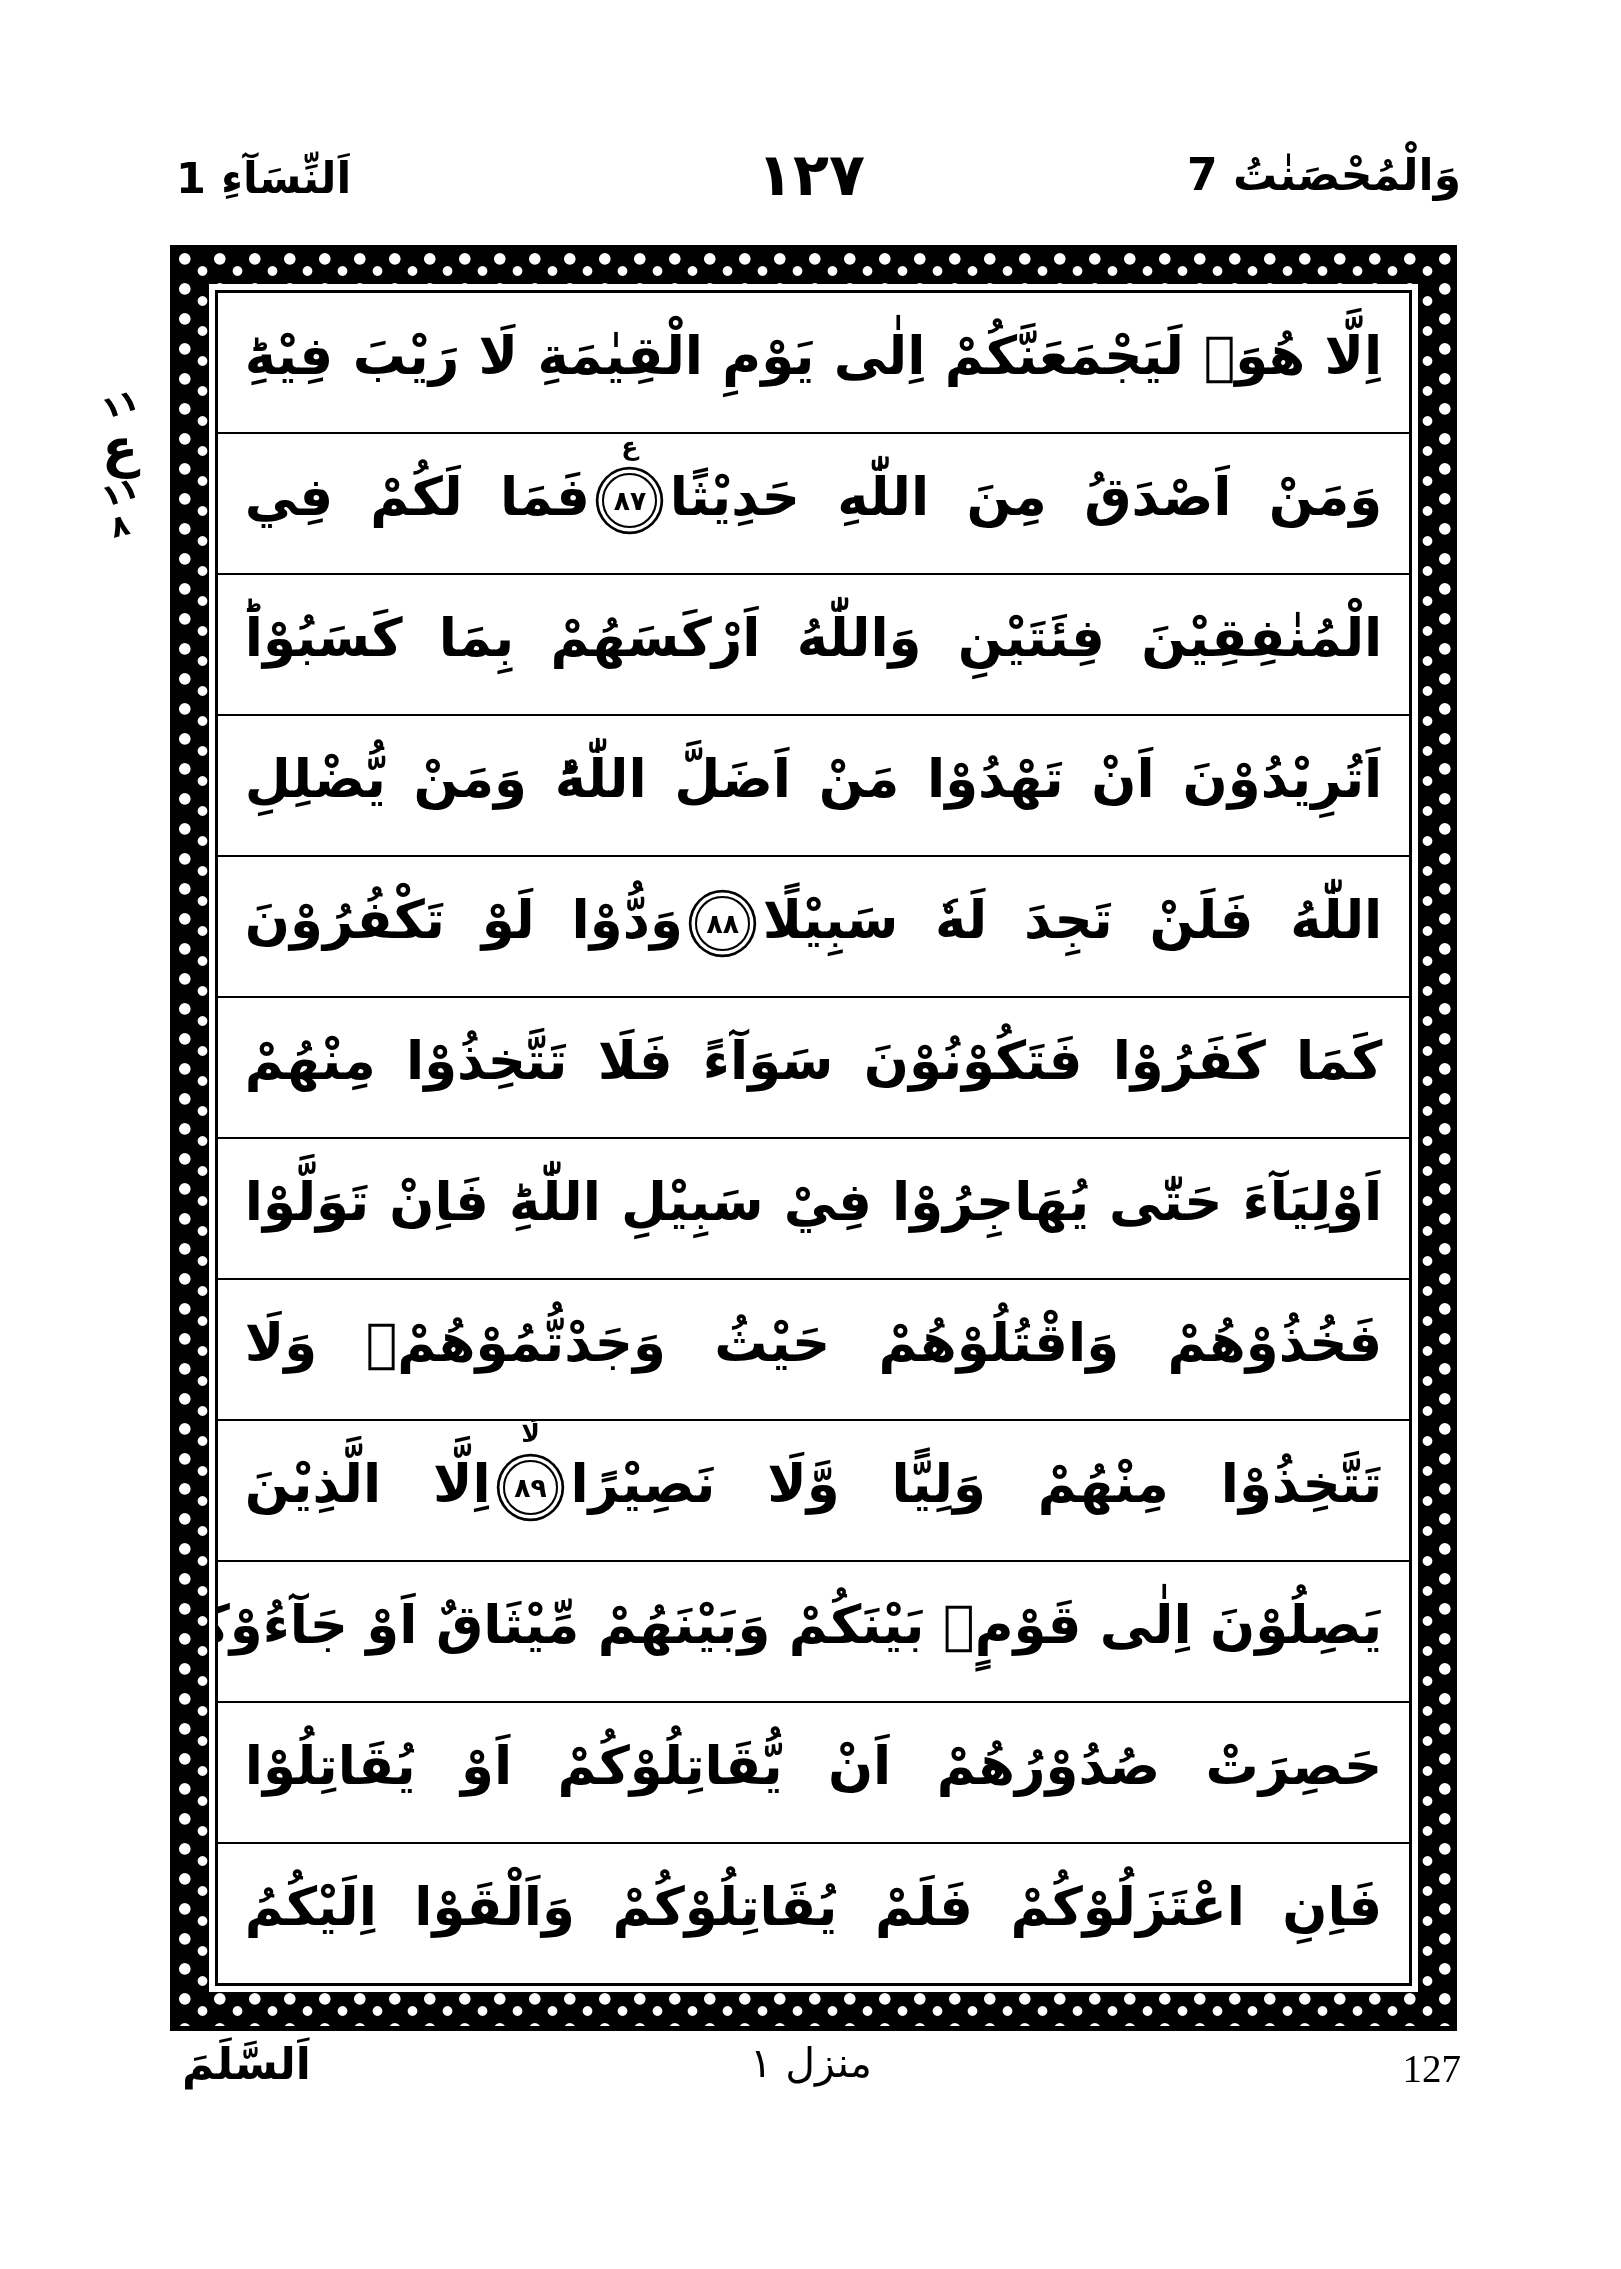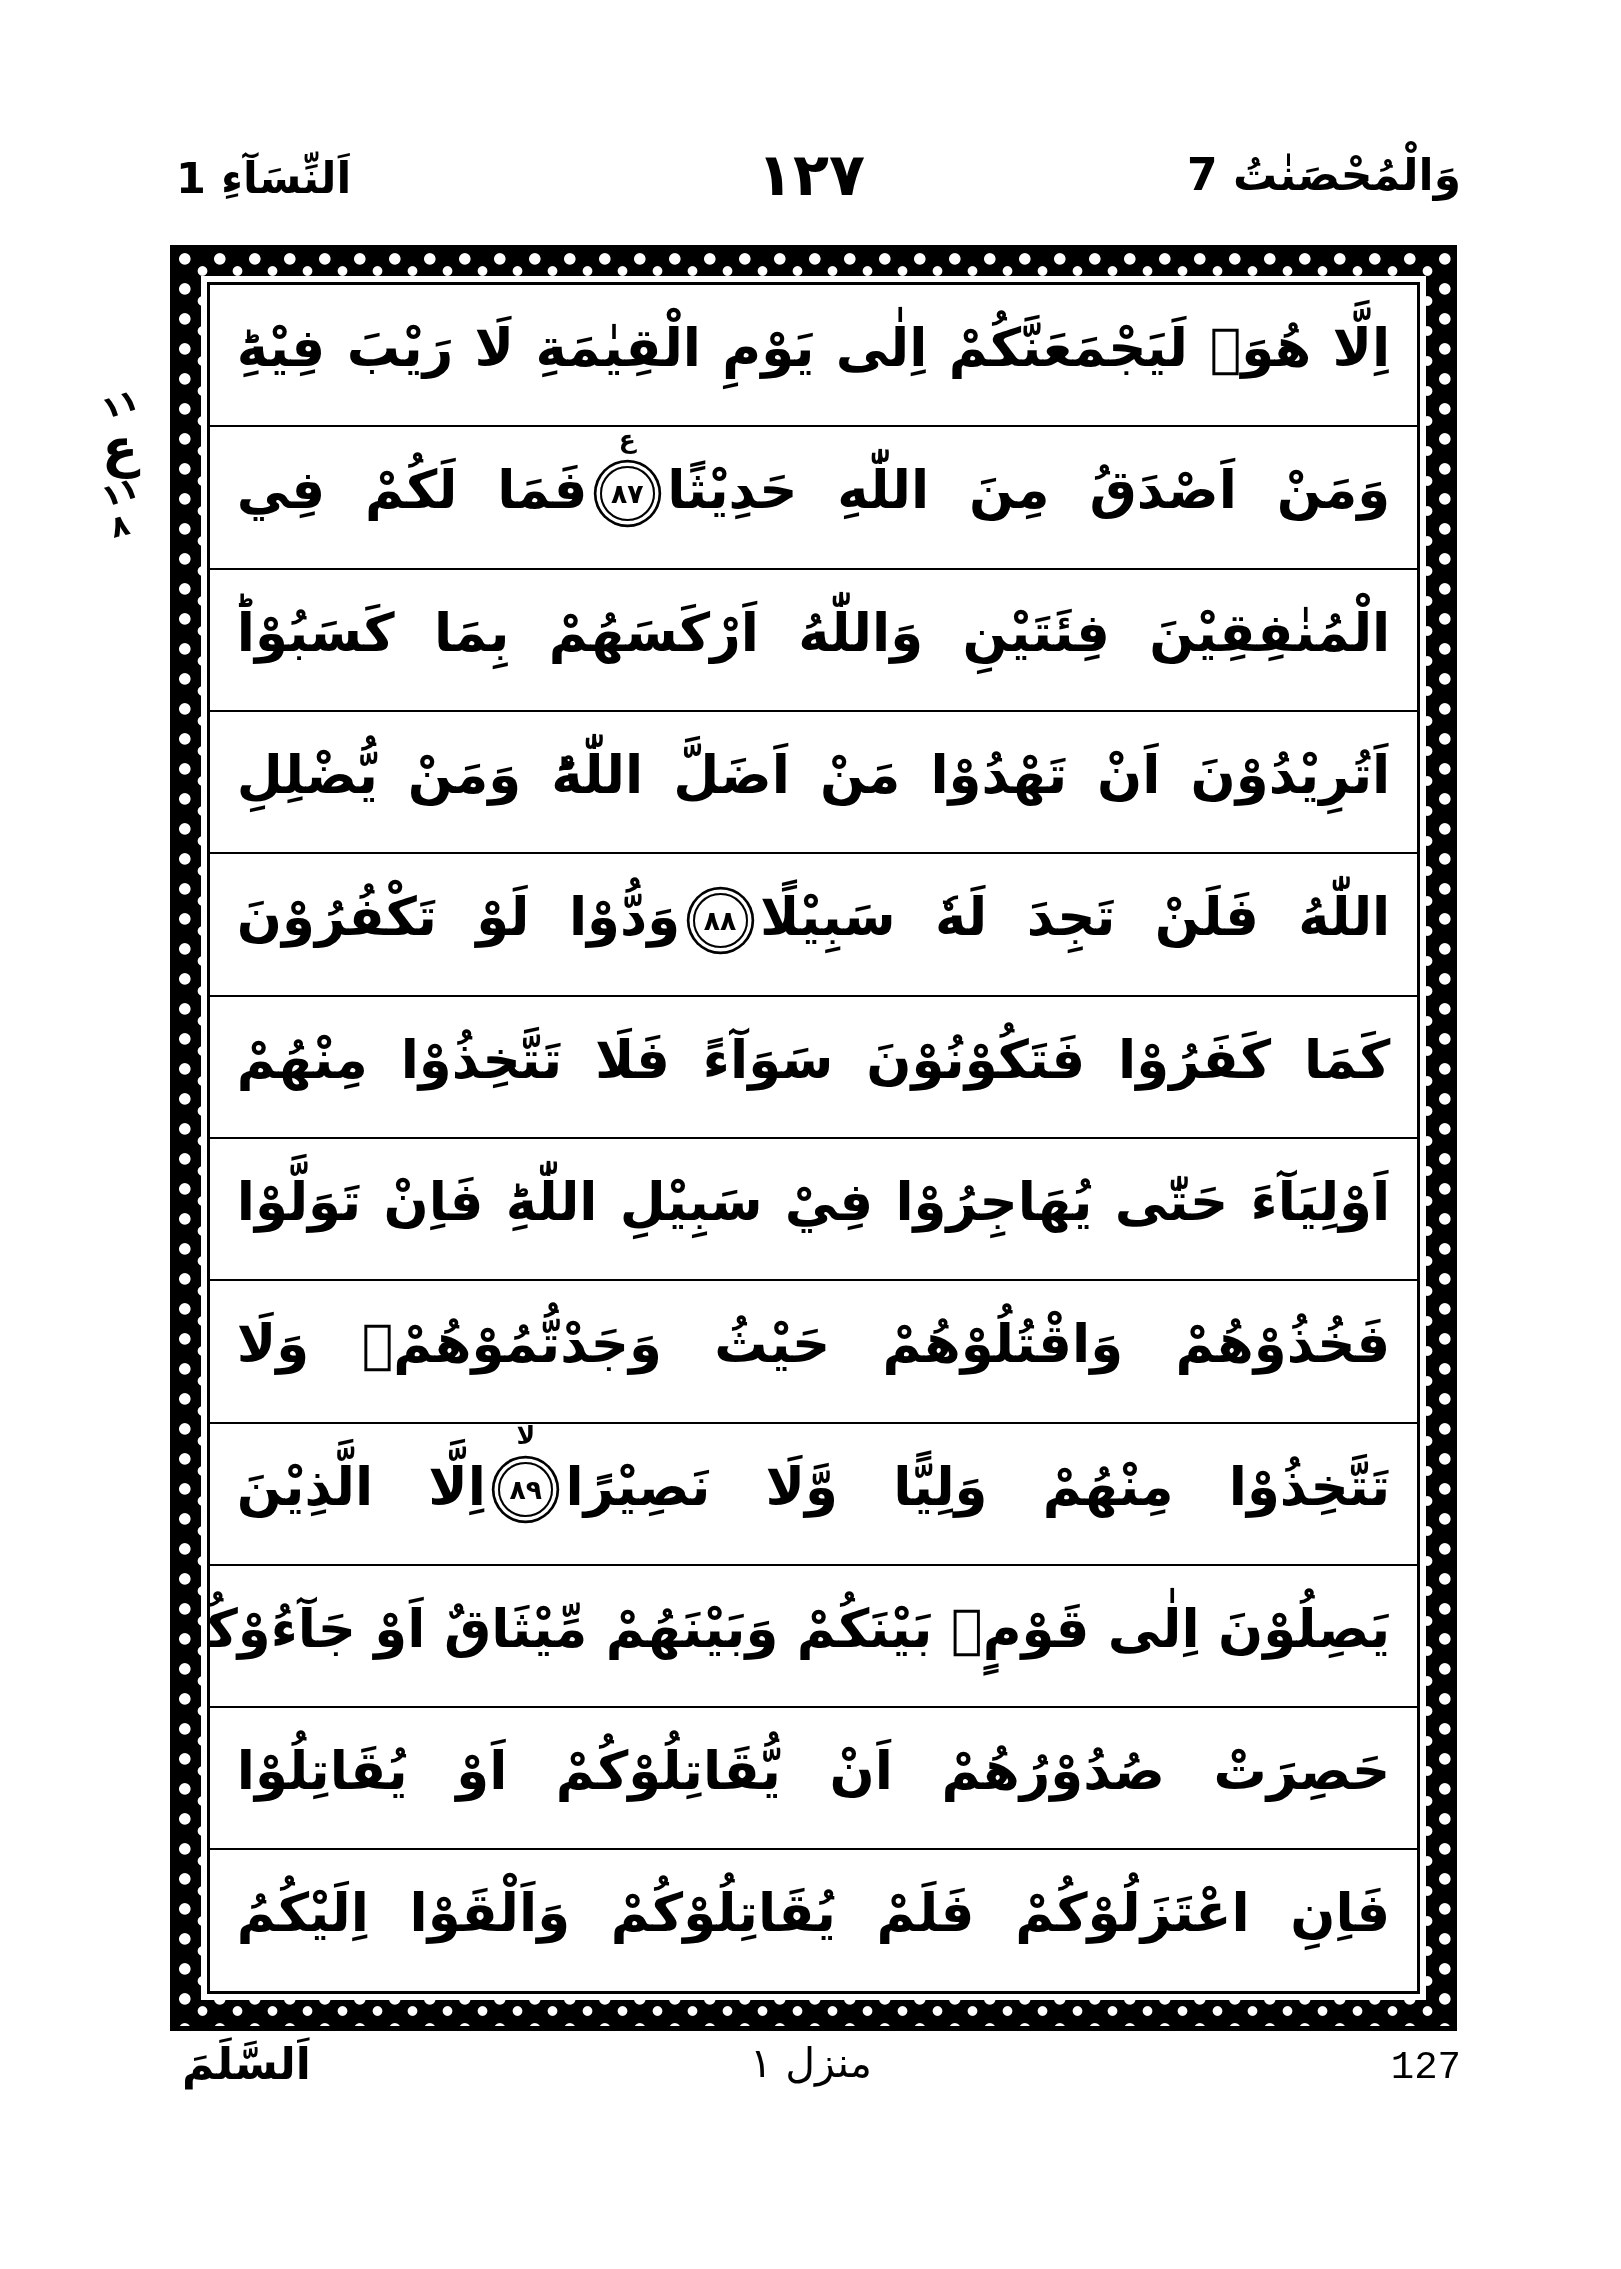--- a/index.html
+++ b/index.html
@@ -25,21 +25,21 @@
   
   .frame{
     position:absolute;left:170px;top:245px;width:1287px;height:1786px;
     box-sizing:border-box;
     background-color:#000;
     background-image:
       radial-gradient(circle at 9.8px 8.9px, #fff 5.3px, transparent 6.2px),
       radial-gradient(circle at 27.5px 21px, #fff 4.4px, transparent 5.3px);
     background-size:35px 30px;
     border:5.3px solid #000;
-    padding:26px;
+    padding:34px;
   }
   .frame-gap{background:#fff;width:100%;height:100%;box-sizing:border-box;padding:6.2px;}
   .frame-text{
     border:3.5px solid #000;width:100%;height:100%;box-sizing:border-box;
     display:flex;flex-direction:column;background:#fff;
   }
   
   .line-row{
     flex:1;
     border-bottom:2.7px solid #000;
@@ -68,21 +68,21 @@
     margin:0 12.4px;
   }
   .rosette-above{
     position:absolute;top:-41px;left:50%;transform:translateX(-50%);
     font-size:25px;font-weight:700;line-height:25px;
   }
   
   .ftr-item{position:absolute;white-space:nowrap;direction:rtl;}
   .catchword{left:182px;top:2038px;font-size:44px;font-weight:700;}
   .manzil{left:50%;transform:translateX(-50%);top:2039px;font-size:41px;font-weight:400;}
-  .page-num-latin{right:161px;top:2046px;font-size:39px;direction:ltr;font-family:Liberation Mono, monospace;}
+  .page-num-latin{right:161px;top:2046px;font-size:39px;direction:ltr;font-family:Liberation Serif, serif;}
 </style>
 </head>
 <body>
 
 <div class="page">
 
   <div class="hdr-item surah-title">اَلنِّسَآءِ 1</div>
   <div class="hdr-item page-num-arabic">١٢٧</div>
   <div class="hdr-item juz-title">وَالْمُحْصَنٰتُ 7</div>
 

